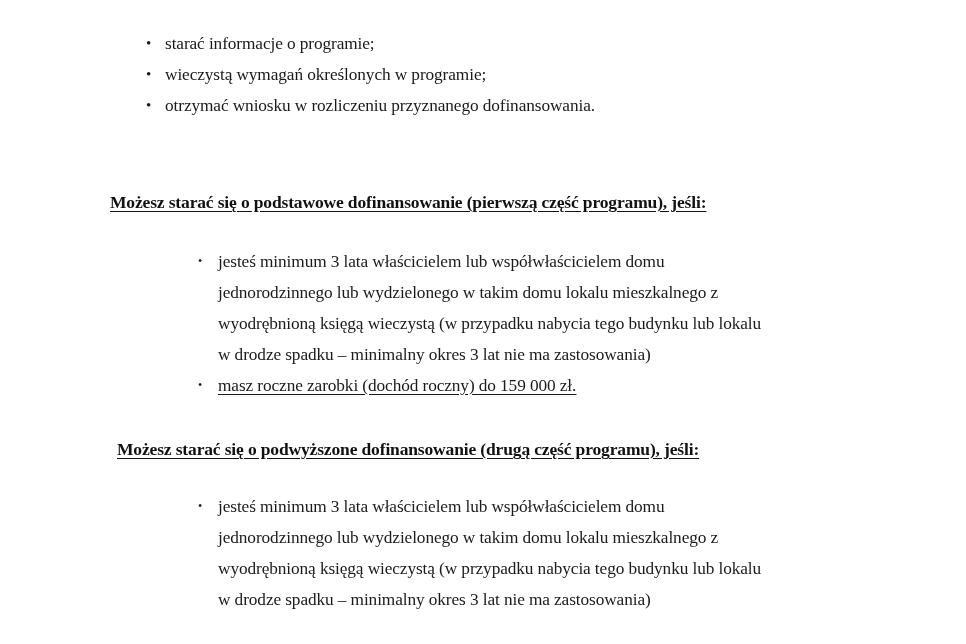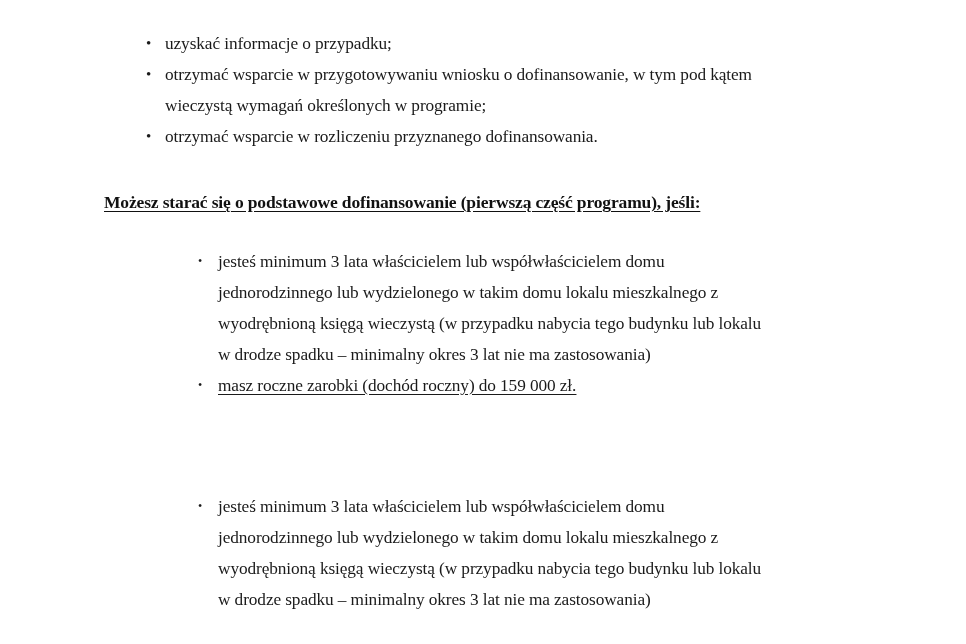--- a/index.html
+++ b/index.html
@@ -105,50 +105,49 @@
   .list-c .bullet-mark {
     font-size: 12px;
   }
 
   
   .underlined-text {
     text-decoration: underline;
     text-underline-offset: 2.5px;
   }
 
-  #heading-basic { left: 104px; top: 190px; }
+  #heading-basic { left: 110px; top: 190px; }
   #heading-enhanced { left: 117px; top: 437px; }
 </style>
 </head>
 <body>
 
 <div class="page">
 
   <div class="clipped-heading-wrap">
     
   </div>
 
   <ul class="bullet-list list-a">
       <li class="bullet-item">
         <span class="bullet-mark">•</span>
         <span class="bullet-text">
-          <span class="line">uzyskać informacje o przypadku;</span>
+          <span class="line">starać informacje o programie;</span>
         </span>
       </li>
       <li class="bullet-item">
         <span class="bullet-mark">•</span>
         <span class="bullet-text">
-          <span class="line">otrzymać wsparcie w przygotowywaniu wniosku o dofinansowanie, w tym pod kątem</span>
           <span class="line">wieczystą wymagań określonych w programie;</span>
         </span>
       </li>
       <li class="bullet-item">
         <span class="bullet-mark">•</span>
         <span class="bullet-text">
-          <span class="line">otrzymać wsparcie w rozliczeniu przyznanego dofinansowania.</span>
+          <span class="line">otrzymać wniosku w rozliczeniu przyznanego dofinansowania.</span>
         </span>
       </li>
     </ul>
 
   <div class="section-heading" id="heading-basic">Możesz starać się o podstawowe dofinansowanie (pierwszą część programu), jeśli:</div>
 
   <ul class="bullet-list list-b">
       <li class="bullet-item">
         <span class="bullet-mark">•</span>
         <span class="bullet-text">
@@ -159,20 +158,21 @@
         </span>
       </li>
       <li class="bullet-item">
         <span class="bullet-mark">•</span>
         <span class="bullet-text underlined-text">
           <span class="line underlined-text">masz roczne zarobki (dochód roczny) do 159 000 zł. </span>
         </span>
       </li>
     </ul>
 
+  <div class="section-heading" id="heading-enhanced">Możesz starać się o podwyższone  dofinansowanie (drugą część programu), jeśli:</div>
 
   <ul class="bullet-list list-c">
       <li class="bullet-item">
         <span class="bullet-mark">•</span>
         <span class="bullet-text">
           <span class="line">jesteś  minimum 3 lata właścicielem lub współwłaścicielem domu</span>
           <span class="line">jednorodzinnego lub wydzielonego w takim domu lokalu mieszkalnego z</span>
           <span class="line">wyodrębnioną księgą wieczystą (w przypadku nabycia tego budynku lub lokalu</span>
           <span class="line">w drodze spadku – minimalny okres 3 lat nie ma zastosowania)</span>
         </span>

